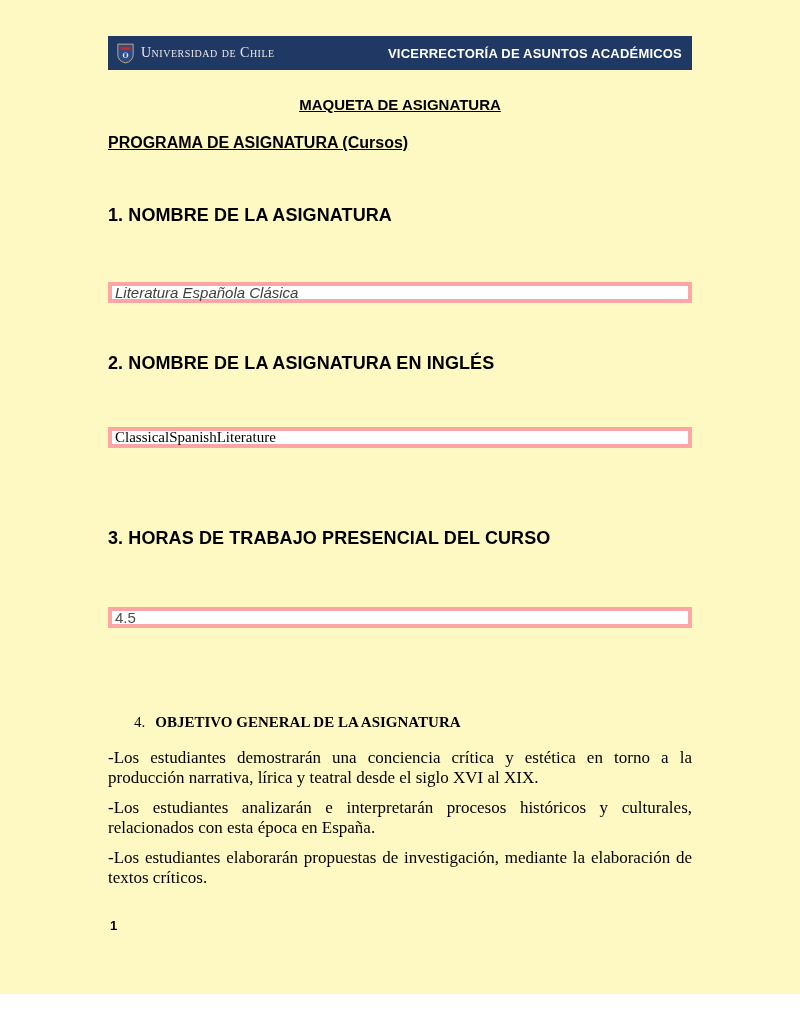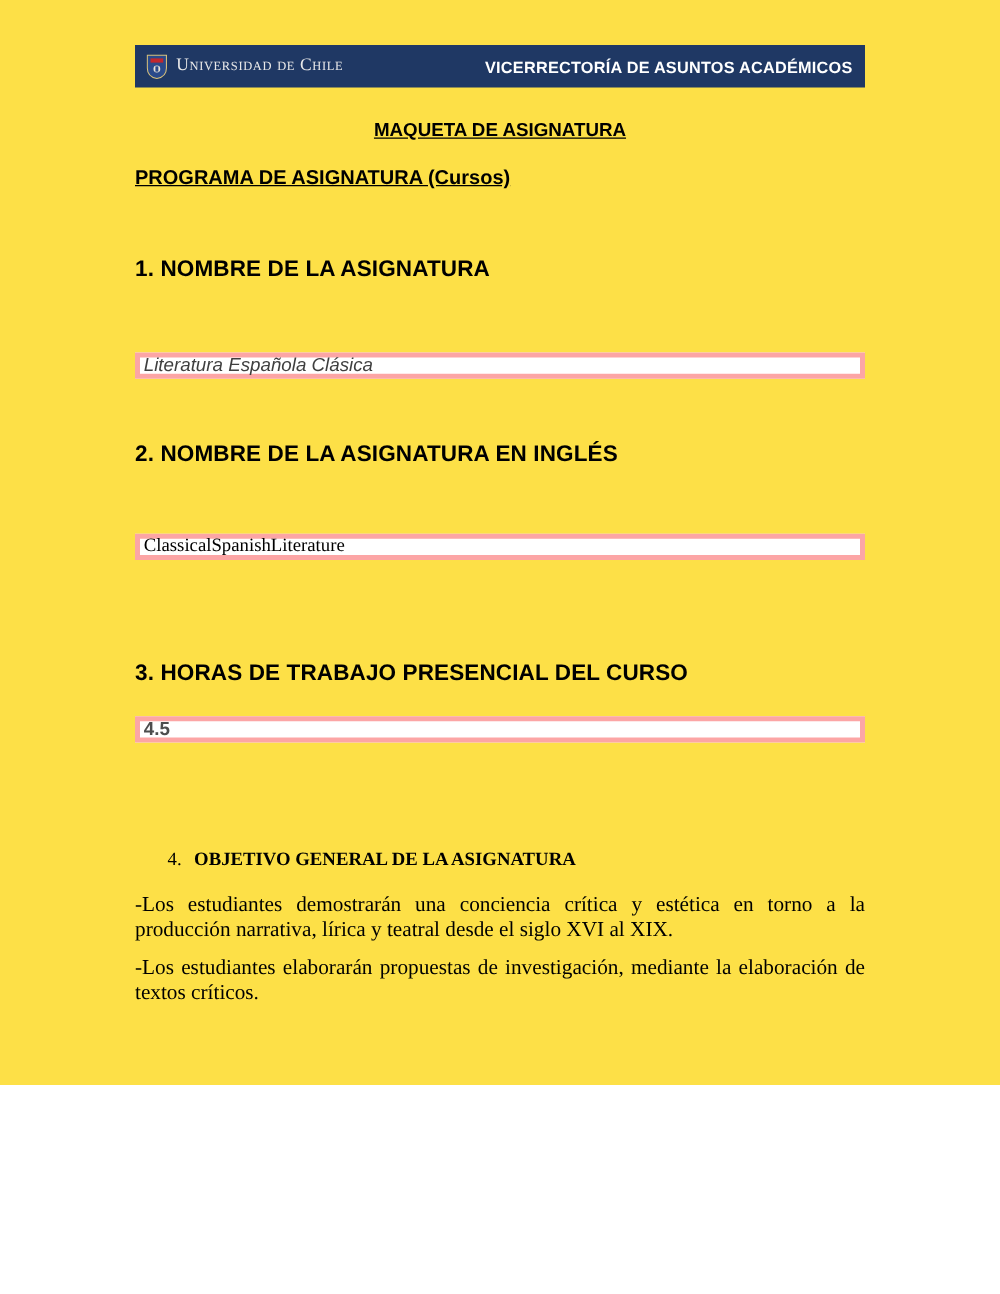--- a/index.html
+++ b/index.html
@@ -1,21 +1,21 @@
 <!DOCTYPE html>
 <html style="--bar-color: #1f3864;"><head>
 <meta charset="utf-8">
 <style>
   * { margin: 0; padding: 0; box-sizing: border-box; }
   html, body { background: #ffffff; }
   .page {
     position: relative;
     width: 800px;
-    height: 868px;
-    background: #fde047;
+    height: 994px;
+    background: #fef9c3;
     font-family: "Liberation Sans", sans-serif;
     color: #000;
     overflow: hidden;
   }
   .content {
     padding: 36px 108px 0 108px;
   }
 
   
   .header-bar {
@@ -79,21 +79,21 @@
     height: 21px;
     border: 4px solid #fca5a5;
     display: flex;
     align-items: center;
     padding-left: 3px;
     font-size: 15px;
     background: #ffffff;
   }
   .f1-box { margin-top: 56px; }
   .f2-box { margin-top: 53px; }
-  .f3-box { margin-top: 24px; font-weight: bold; }
+  .f3-box { margin-top: 58px; }
 
   .value-italic-sans {
     font-family: "Liberation Sans", sans-serif;
     font-style: italic;
     color: #3f3f3f;
   }
   .value-serif {
     font-family: "Liberation Serif", serif;
     color: #000;
   }
@@ -173,18 +173,19 @@
     <div class="field-label f3-label">3. HORAS DE TRABAJO PRESENCIAL DEL CURSO</div>
     <div class="field-box f3-box">
       <span class="value-grey-sans">4.5</span>
     </div>
 
     <div class="objective-heading">
       <span class="objective-number">4.</span><span class="objective-label">OBJETIVO GENERAL DE LA ASIGNATURA</span>
     </div>
 
     <p class="objective-paragraph">-Los estudiantes demostrarán una conciencia crítica y estética en torno a la producción narrativa, lírica y teatral desde el siglo XVI al XIX.</p>
+    <p class="objective-paragraph">-Los estudiantes analizarán e interpretarán procesos históricos y culturales, relacionados con esta época en España.</p>
     <p class="objective-paragraph">-Los estudiantes elaborarán propuestas de investigación, mediante la elaboración de textos críticos.</p>
 
   </div>
 
   <div class="page-number">1</div>
 </div>
 
 </body></html>

